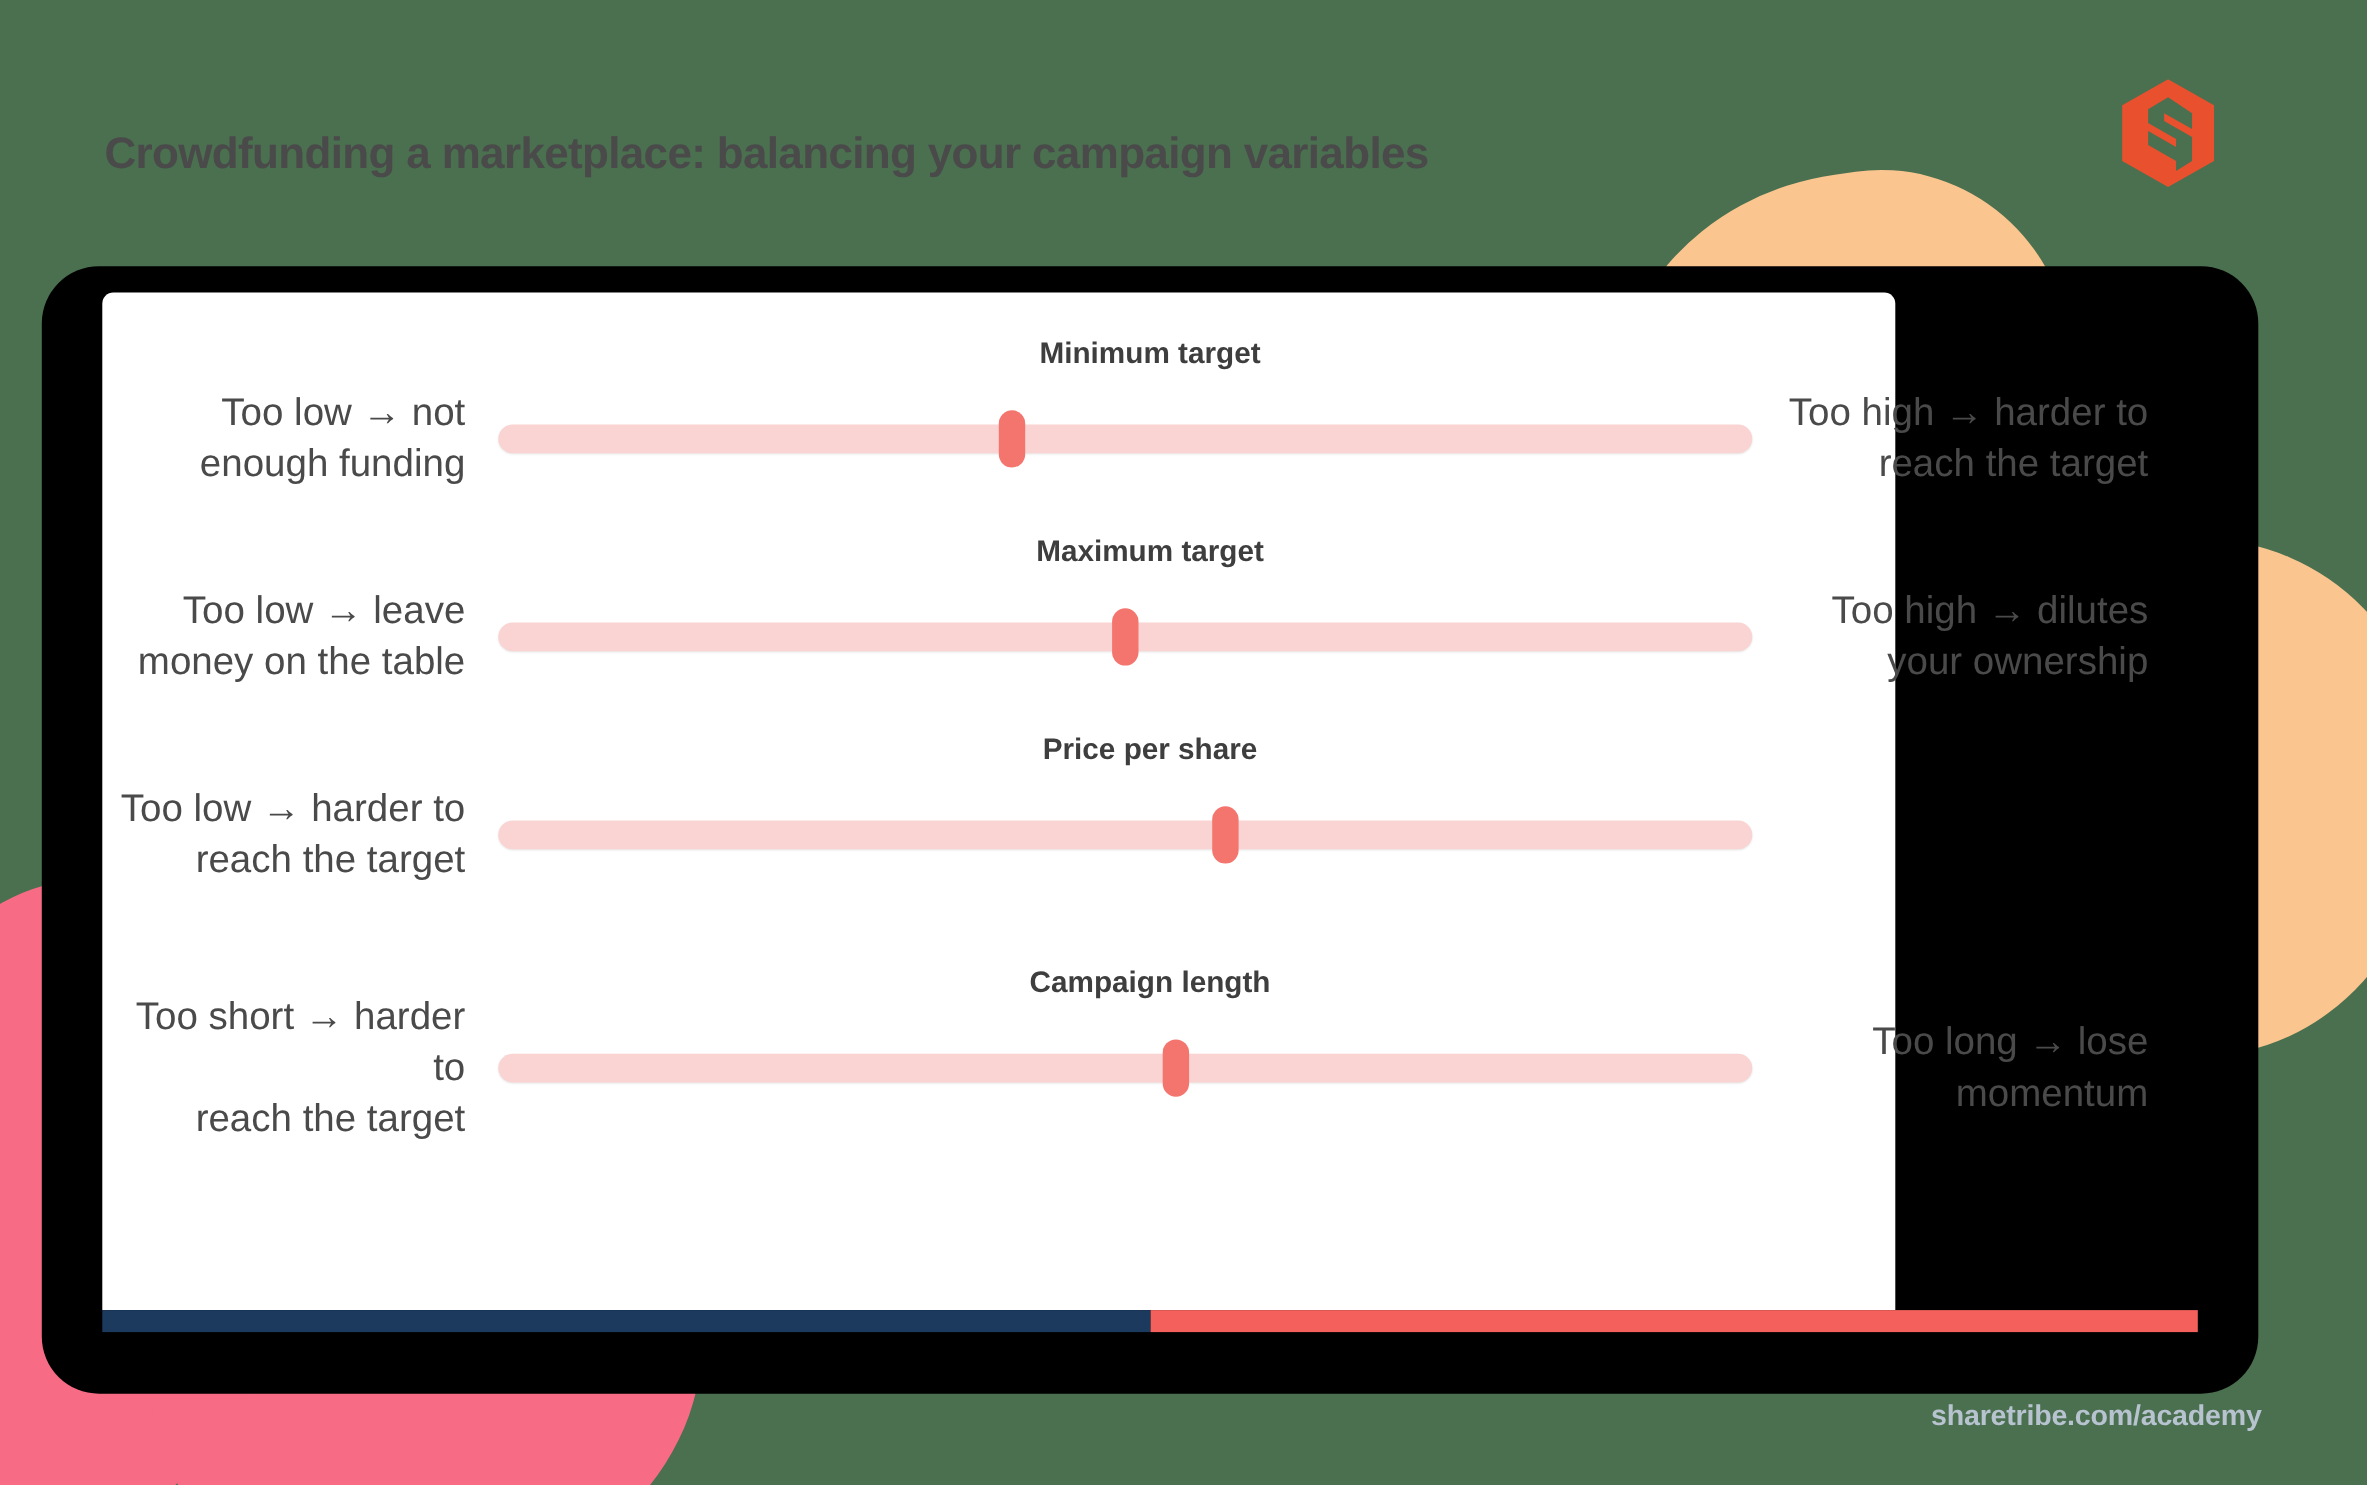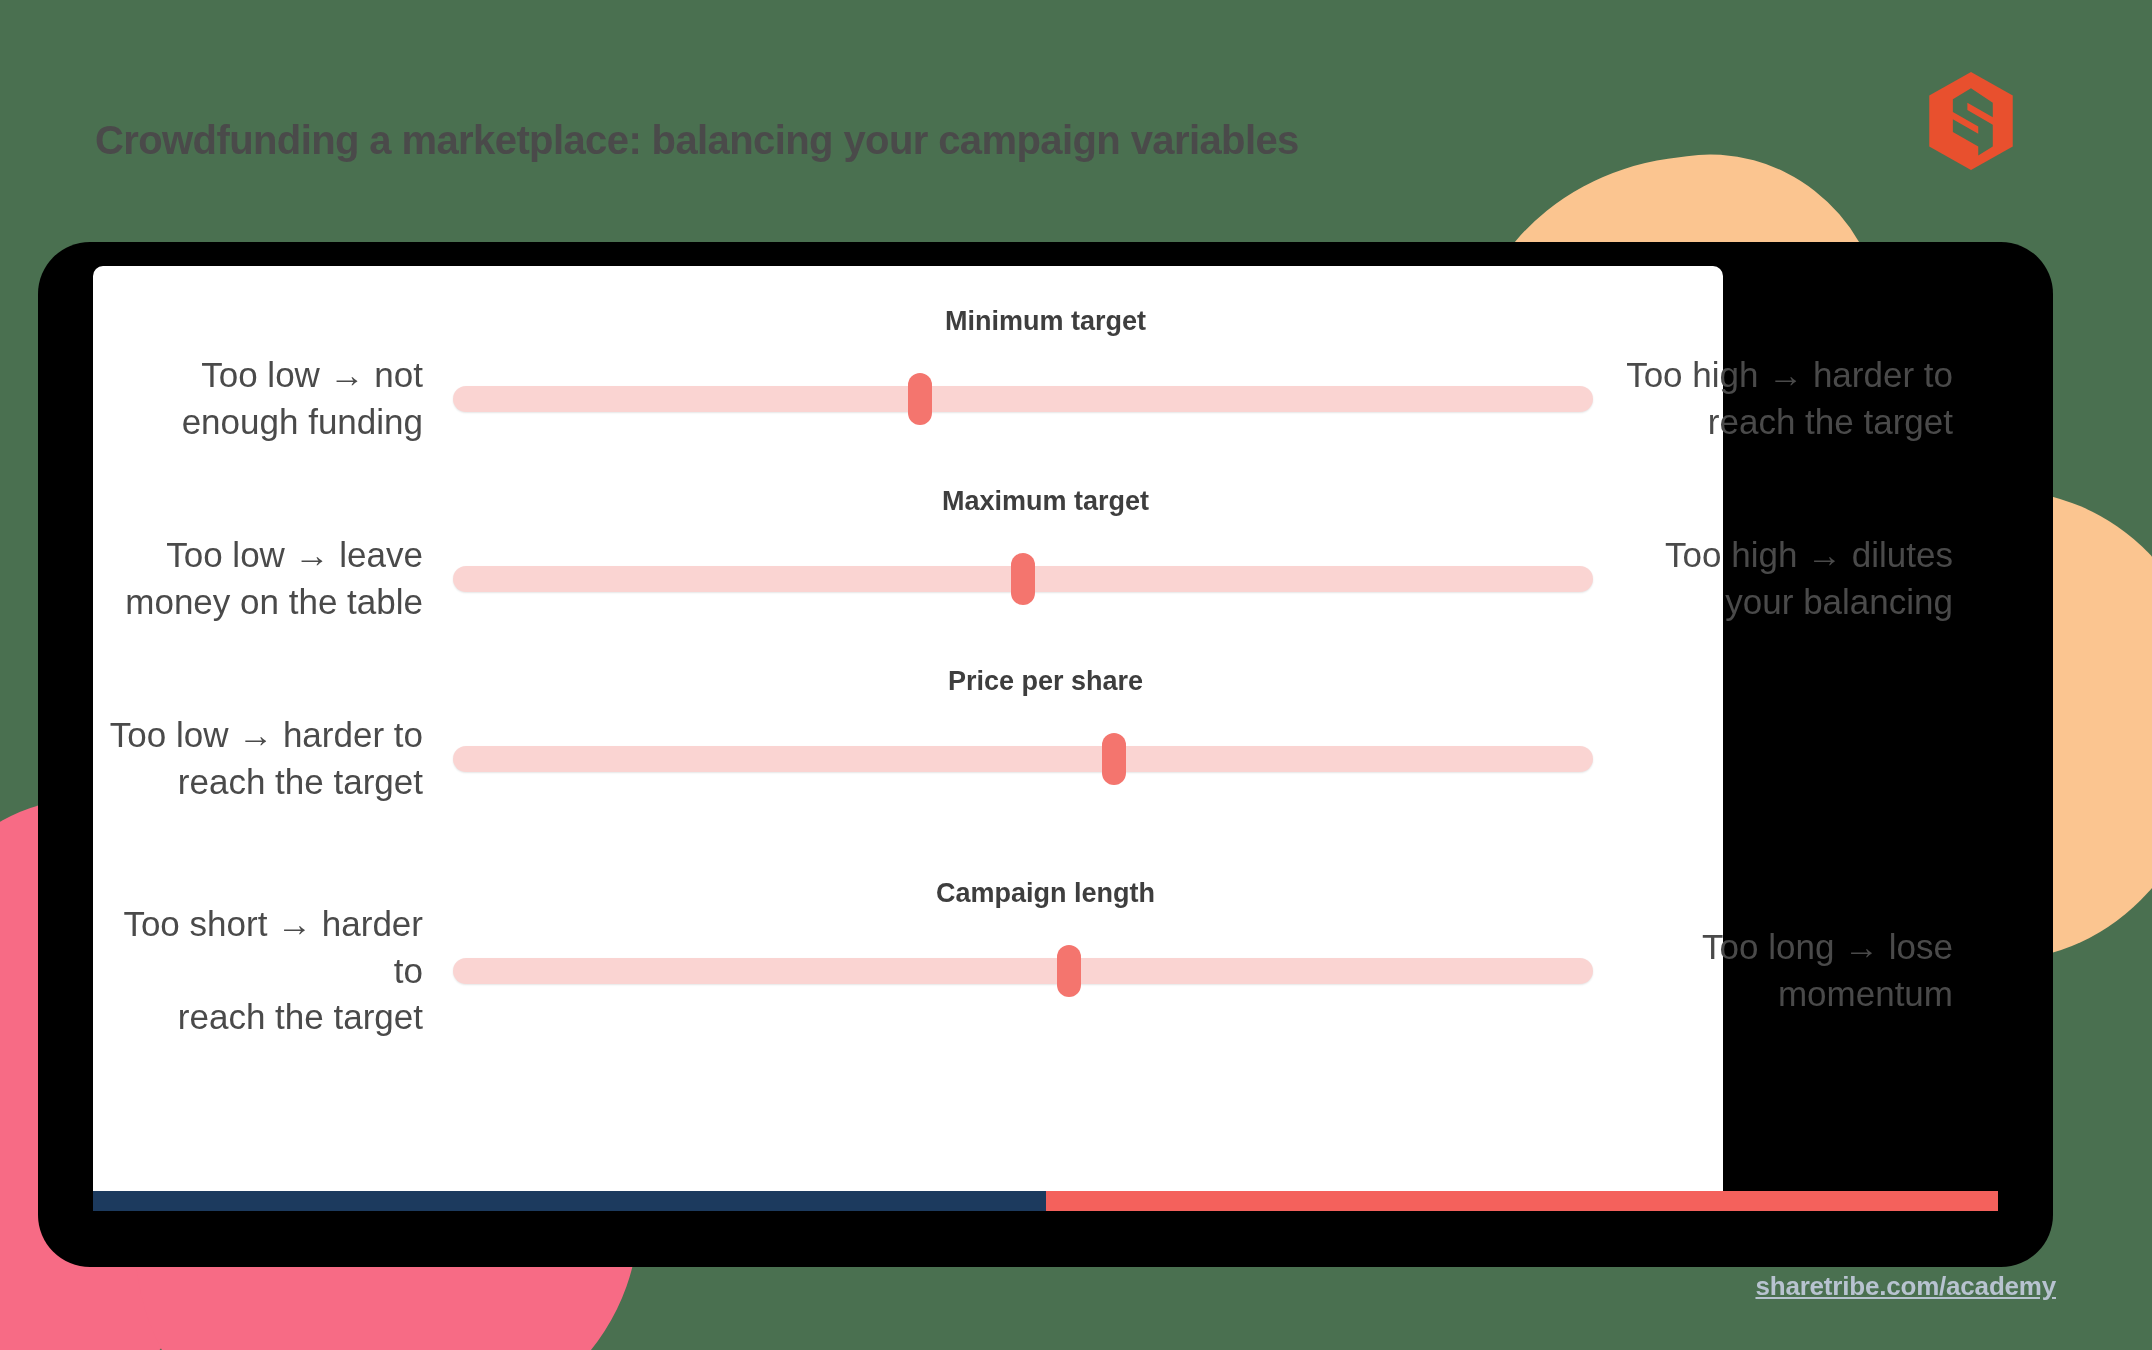--- a/index.html
+++ b/index.html
@@ -80,21 +80,20 @@
   }
   #bar-navy  { width:50%; height:100%; background:#1C3A5E; }
   #bar-coral { width:50%; height:100%; background:#F4615C; }
 
   #footer-link {
     position:absolute;
     right:96px; bottom:48px;
     font-size:26px; font-weight:bold;
     letter-spacing:-0.2px;
     color:#B8C3D0;
-    text-decoration:underline;
   }
 
   
   #rows {
     position:absolute;
     left:0; top:0; width:1905px; height:925px;
   }
   .row {
     position:absolute;
     left:0; width:1905px; height:150px;
@@ -184,21 +183,21 @@
           <div class="side-label left">
             <div>Too low → leave</div>
             <div>money on the table</div>
           </div>
           <div class="slider">
             <div class="track"></div>
             <div class="thumb" style="left: 50%;"></div>
           </div>
           <div class="side-label right">
             <div>Too high → dilutes</div>
-            <div>your balancing</div>
+            <div>your ownership</div>
           </div>
         </div>
 
         <div class="row" style="top:418px">
           <div class="row-heading">Price per share</div>
           <div class="side-label left">
             <div>Too low → harder to</div>
             <div>reach the target</div>
           </div>
           <div class="slider">

